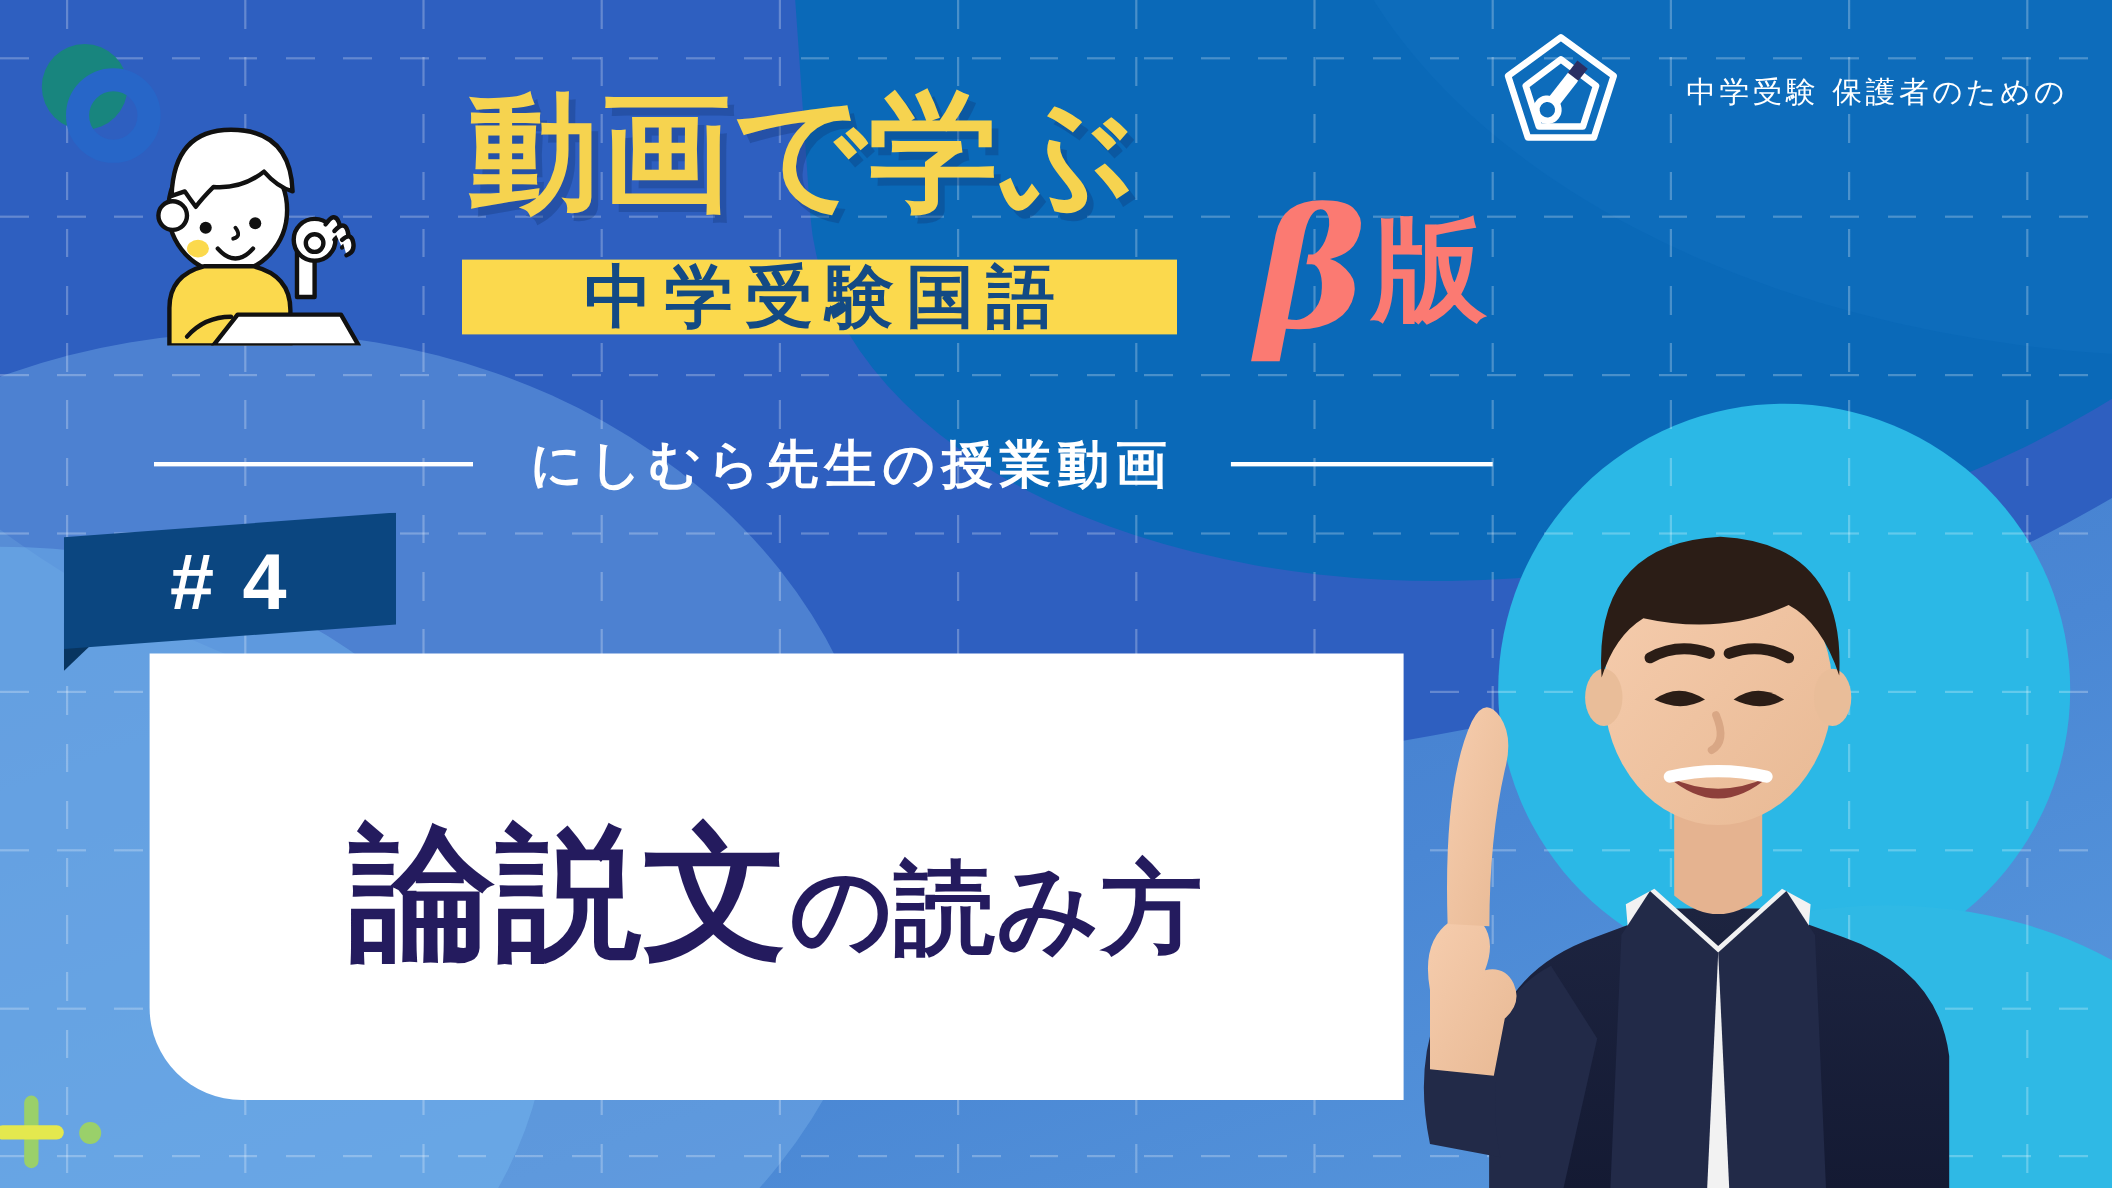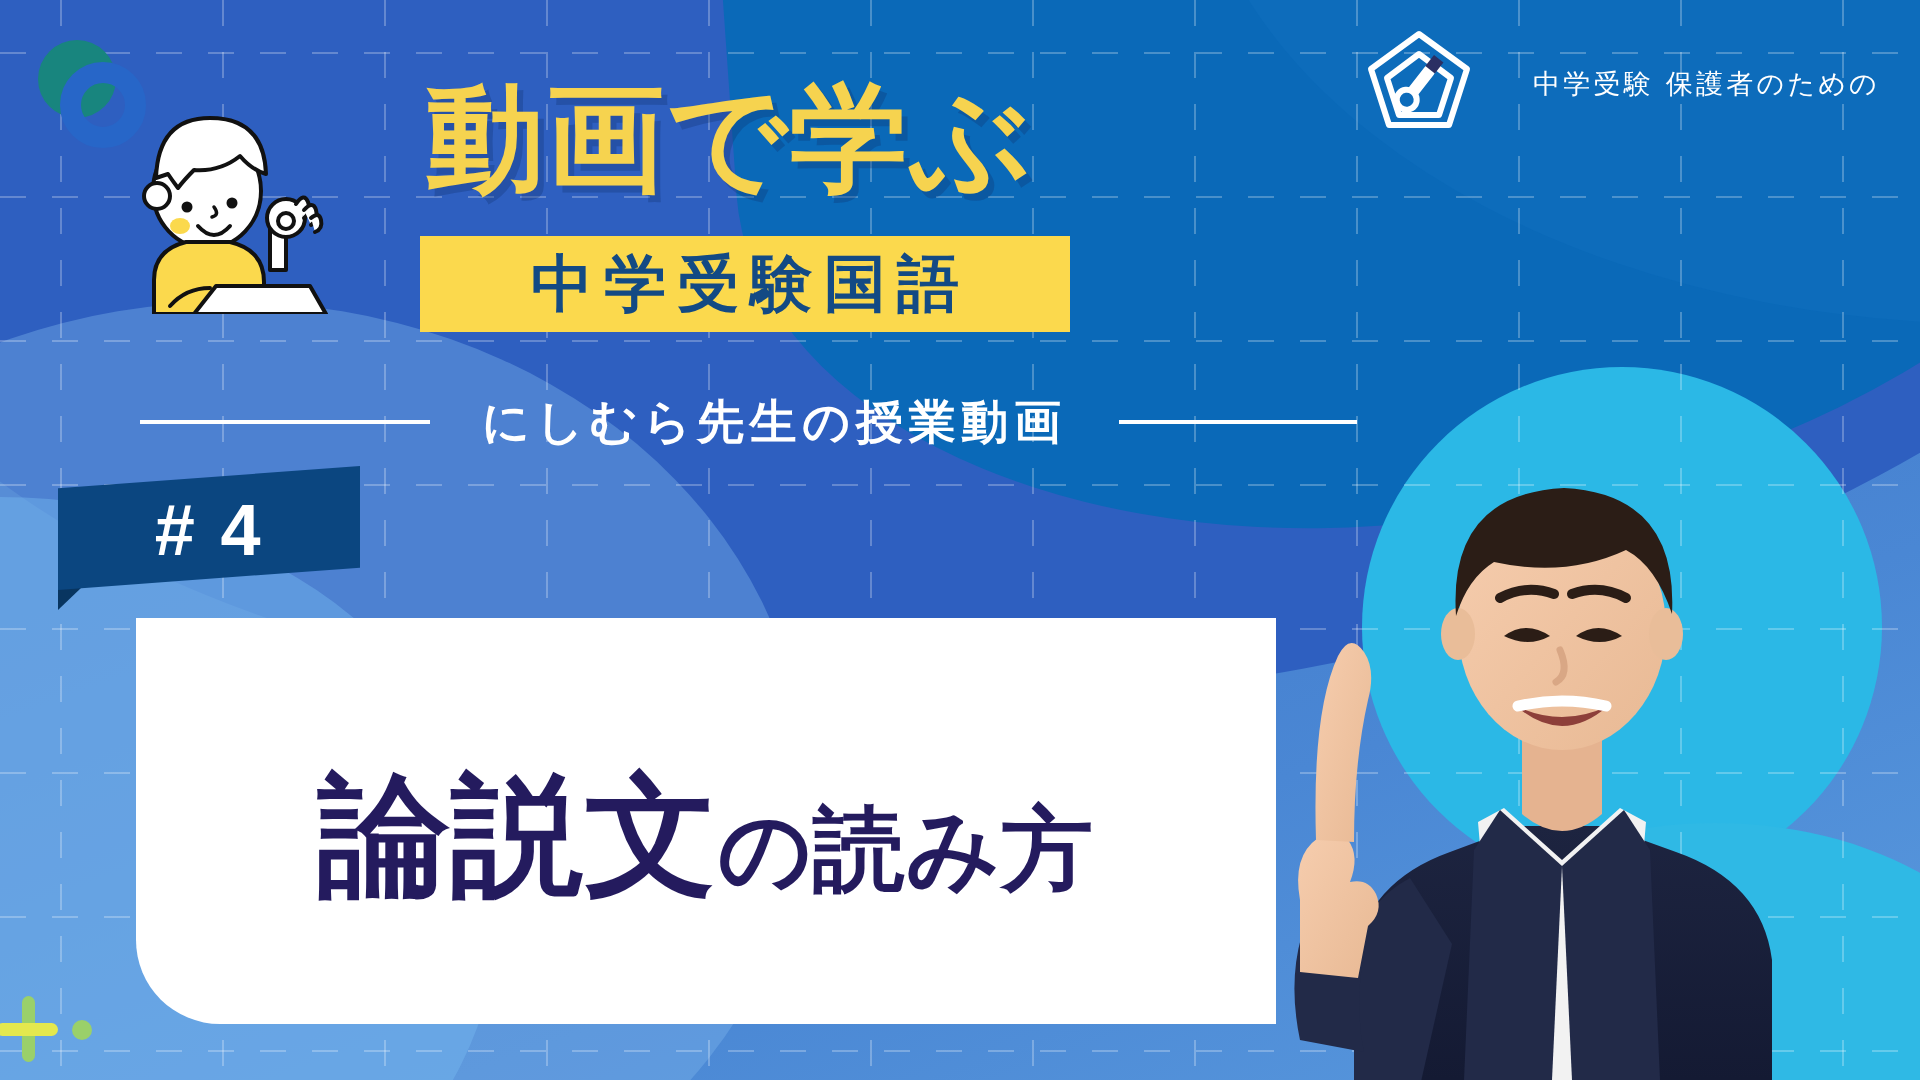--- a/index.html
+++ b/index.html
@@ -97,21 +97,21 @@
     position:absolute;left:398px;top:60px;
     font-size:118px;font-weight:700;letter-spacing:.02em;
     color:#F6D34F;
     text-shadow:6px 7px 0 rgba(16,50,110,.30);
     font-family:"DejaVu Sans","Liberation Sans",sans-serif;
     white-space:nowrap;
     margin-left:28px;
   }
   .badge-subject{
     position:absolute;left:420px;top:236px;
-    width:650px;height:96px;
+    width:650px;height:68px;
     background:#FBD94D;
     display:flex;align-items:center;justify-content:center;
   }
   .badge-subject span{
     font-size:62px;font-weight:700;letter-spacing:.18em;
     color:#134A84;
     font-family:"DejaVu Sans","Liberation Sans",sans-serif;
     padding-left:.18em;
   }
   .beta{
@@ -151,21 +151,21 @@
     position:relative;top:2px;
   }
   .ribbon-tail{
     position:absolute;left:58px;top:566px;
     width:46px;height:44px;background:#083560;
     clip-path:polygon(0 0,100% 0,0 100%);
   }
 
   
   .card{
-    position:absolute;left:136px;top:618px;
+    position:absolute;left:136px;top:594px;
     width:1140px;height:406px;
     background:#fff;
     border-radius:0 0 0 84px;
   }
   .card-title{
     position:absolute;left:0;right:0;top:130px;
     text-align:center;white-space:nowrap;
     color:#241B5E;
     font-family:"DejaVu Sans","Liberation Sans",sans-serif;
   }
@@ -263,20 +263,23 @@
     <path d="M124 152 q16 18 32 0" fill="none" stroke="#111" stroke-width="4" stroke-linecap="round"></path>
     <path d="M140 133 q6 8 -2 10" fill="none" stroke="#111" stroke-width="3.5" stroke-linecap="round"></path>
   </svg>
 
   <div class="title-main">動画で学ぶ</div>
 
   <div class="badge-subject">
     <span>中学受験国語</span>
   </div>
 
+  <div class="beta">
+    <span class="b">β</span><span class="han">版</span>
+  </div>
 
   <div class="sub-row">
     <div class="sub-line l"></div>
     <div class="sub-text">にしむら先生の授業動画</div>
     <div class="sub-line r"></div>
   </div>
 
   <div class="ribbon-tail"></div>
   <div class="ribbon">
     <span># 4</span>

